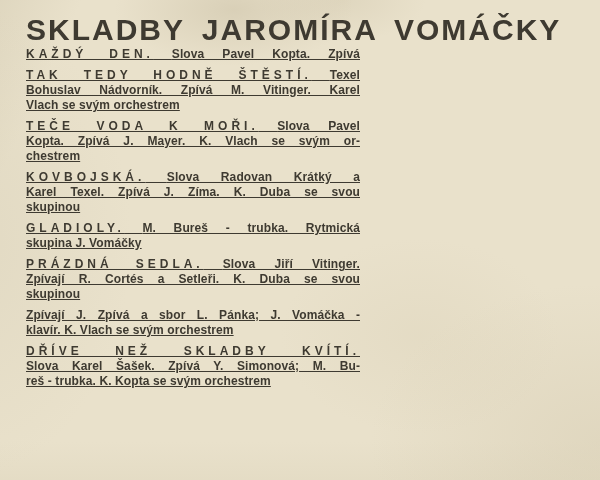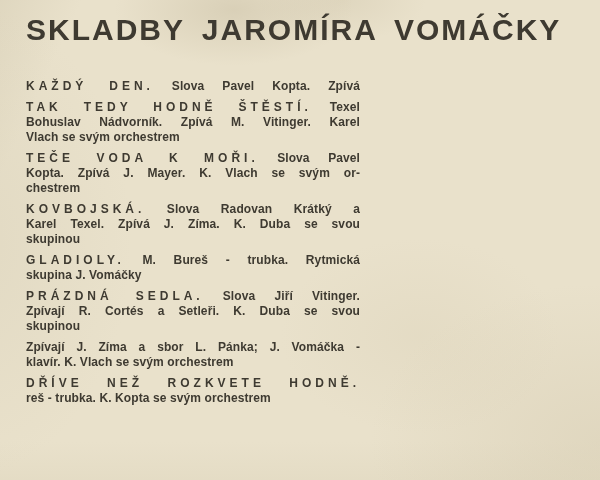--- a/index.html
+++ b/index.html
@@ -23,25 +23,24 @@
       linear-gradient(115deg, rgba(205,196,170,0.35) 0%, rgba(205,196,170,0) 10%),
       linear-gradient(0deg, rgba(214,205,178,0.25) 0%, rgba(214,205,178,0) 8%);
   }
   .page { position: relative; padding: 13px 0 0 26px; }
   .page-title {
     font-size: 30px;
     font-weight: bold;
     letter-spacing: 2px;
     word-spacing: 7px;
     white-space: nowrap;
-    margin-bottom: 32px;
     color: var(--ink, #3e3a31);
   }
   .song-list { width: 334px; }
-  .entry { margin-bottom: 6px; }
+  .entry { margin-bottom: 6px; text-decoration: underline; }
   .line {
     font-size: 12px;
     font-weight: bold;
     line-height: 15px;
     text-align: justify;
     min-height: 15px;
   }
   .line.just { text-align-last: justify; }
   .stitle { letter-spacing: 4px; }
   .cred { letter-spacing: 0.1px; }
@@ -83,23 +82,24 @@
       <div class="line"><span class="cred">skupina J. Vomáčky</span></div>
     </section>
 
     <section class="entry">
       <div class="line just"><span class="stitle">PRÁZDNÁ SEDLA.</span> <span class="cred">Slova Jiří Vitinger.</span></div>
       <div class="line just"><span class="cred">Zpívají R. Cortés a Setleři. K. Duba se svou</span></div>
       <div class="line"><span class="cred">skupinou</span></div>
     </section>
 
     <section class="entry">
-      <div class="line just"><span class="cred">Zpívají J. Zíma a sbor L. Pánka; J. Vomáčka -</span></div>
+      <div class="line just"><span class="cred">Zpívají J. Zpívá a sbor L. Pánka; J. Vomáčka -</span></div>
       <div class="line"><span class="cred">klavír. K. Vlach se svým orchestrem</span></div>
     </section>
 
     <section class="entry">
-      <div class="line just"><span class="stitle">DŘÍVE NEŽ ROZKVETE HODNĚ.</span></div>
+      <div class="line just"><span class="stitle">DŘÍVE NEŽ SKLADBY KVÍTÍ.</span></div>
+      <div class="line just"><span class="cred">Slova Karel Šašek. Zpívá Y. Simonová; M. Bu-</span></div>
       <div class="line"><span class="cred">reš - trubka. K. Kopta se svým orchestrem</span></div>
     </section>
 
   </div>
 </div>
 
 </body></html>

